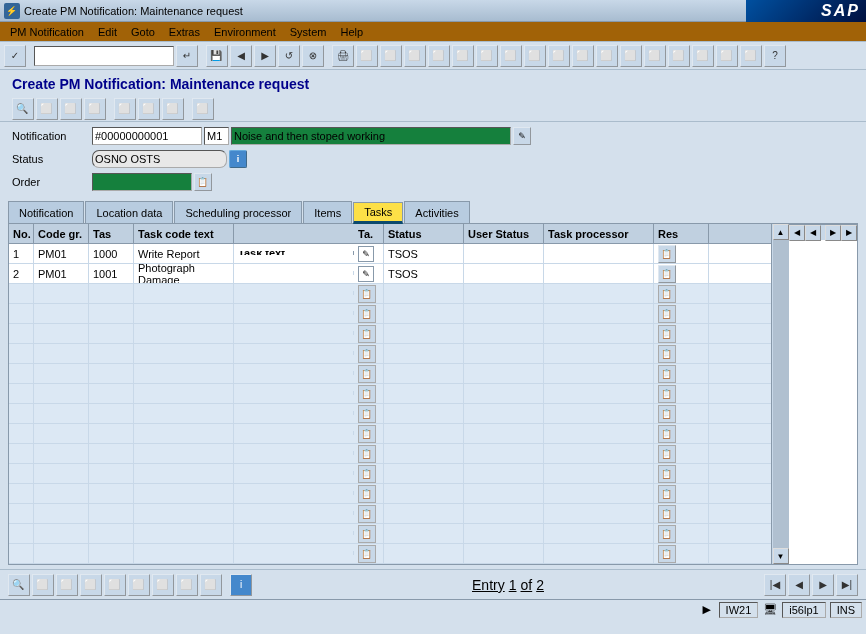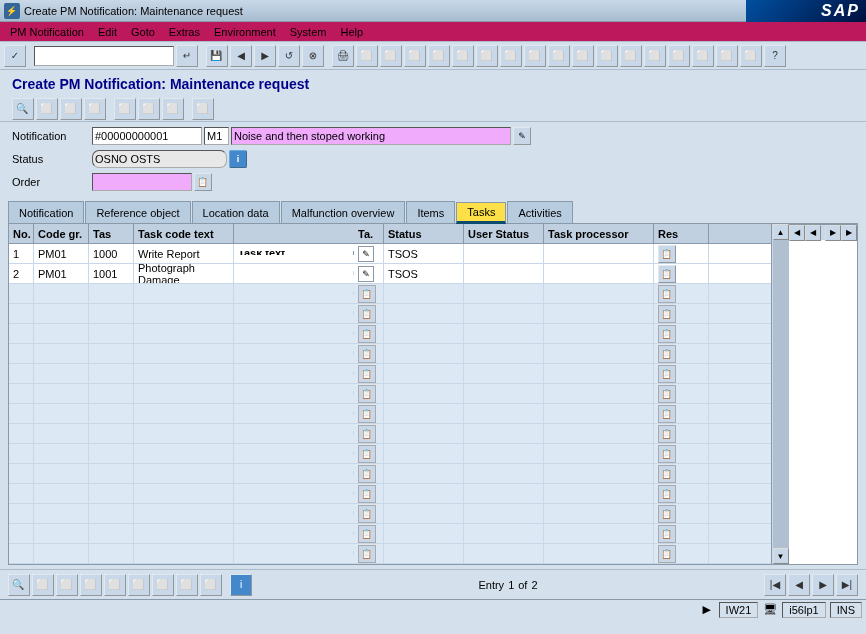--- a/index.html
+++ b/index.html
@@ -27,21 +27,21 @@
       top: 0; right: 0;
       width: 120px; height: 22px;
       background: linear-gradient(135deg, #0050a0 0%, #003070 50%, #001040 100%);
       display: flex; align-items: center; justify-content: flex-end;
       padding-right: 6px;
     }
     .sap-logo-text { color: white; font-size: 16px; font-weight: bold; font-style: italic; letter-spacing: 2px; }
 
     
     .menu-bar {
-      background: #be185d;
+      background: #a16207;
       height: 20px;
       display: flex;
       align-items: center;
       padding: 0 4px;
       border-bottom: 1px solid #aabccc;
       gap: 2px;
     }
     .menu-item {
       padding: 2px 6px;
       font-size: 11px;
@@ -121,21 +121,21 @@
     }
     .field-box {
       height: 18px;
       background: white;
       border: 1px inset #aaa;
       font-size: 11px;
       padding: 0 2px;
       display: flex;
       align-items: center;
     }
-    .field-yellow { background: #f0abfc; }
+    .field-yellow { background: #15803d; }
     .field-gray { background: #e8e8e8; }
     .small-btn {
       width: 18px; height: 18px;
       background: #c8d8e8;
       border: 1px outset #e0e8f0;
       display: flex; align-items: center; justify-content: center;
       cursor: pointer; font-size: 9px;
     }
 
     
@@ -259,21 +259,22 @@
       align-items: center;
       padding: 0 8px;
       gap: 2px;
       border-top: 1px solid #aabccc;
     }
     .entry-info {
       display: flex;
       align-items: center;
       gap: 4px;
       margin: 0 auto;
-      font-size: 11px;
+      font-size: 14px;
+      text-decoration: underline;
     }
 
     
     .status-bar {
       background: #d4e0ec;
       height: 20px;
       display: flex;
       align-items: center;
       justify-content: flex-end;
       padding: 0 4px;
@@ -429,23 +430,22 @@
     <span class="form-label">Order</span>
     <div class="form-field">
       <div class="field-box field-yellow" style="width:100px;"></div>
       <div class="small-btn">📋</div>
     </div>
   </div>
 </div>
 
 <div class="tabs-container">
   <div class="tab">Notification</div>
-  <div class="tab">Reference object</div>
   <div class="tab">Location data</div>
-  <div class="tab">Malfunction overview</div>
+  <div class="tab">Scheduling processor</div>
   <div class="tab">Items</div>
   <div class="tab active">Tasks</div>
   <div class="tab">Activities</div>
 </div>
 
 <div class="table-section">
   <div class="table-inner">
     <div class="table-data">
 
       <div class="table-header">

